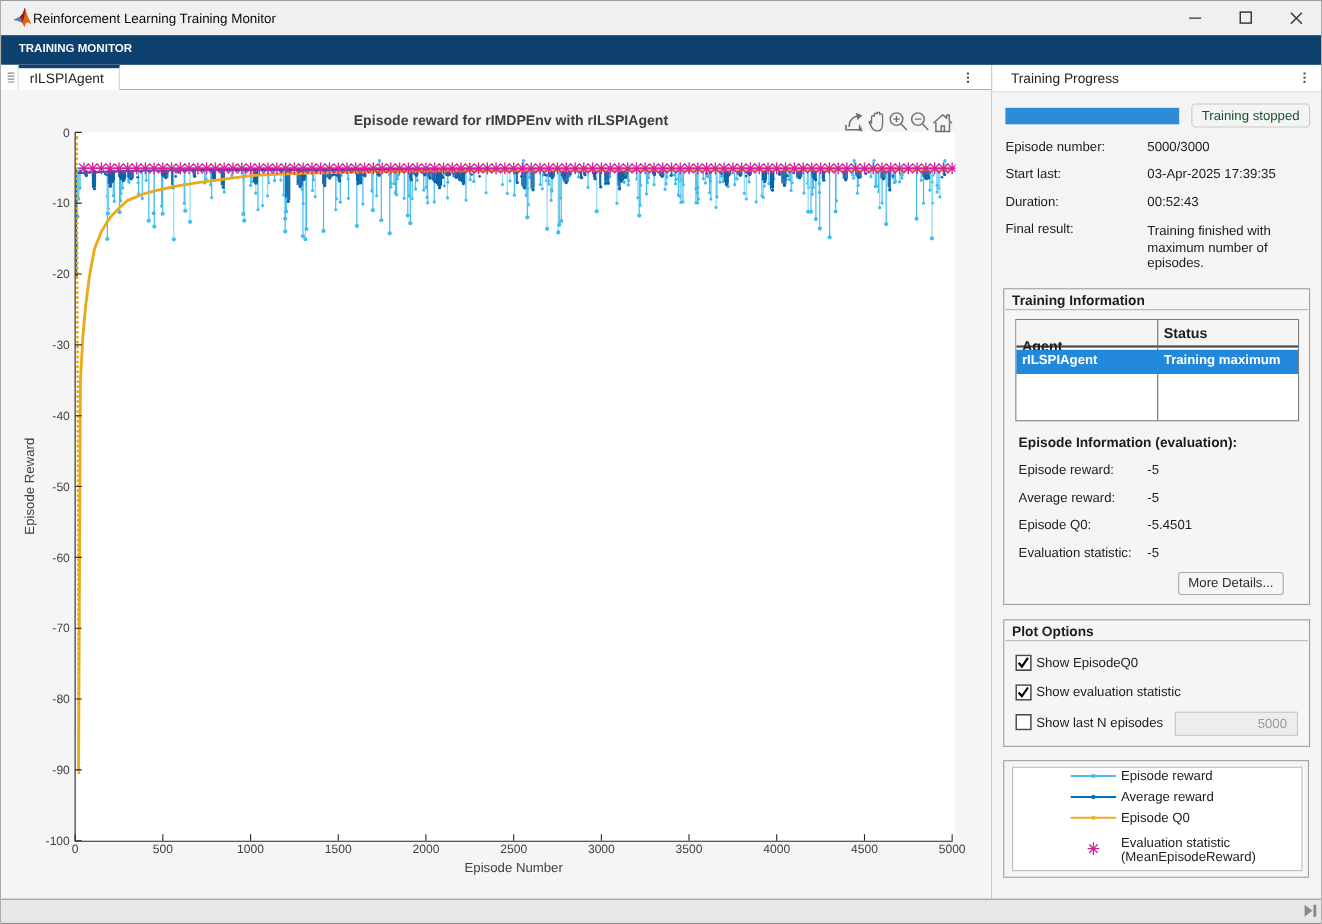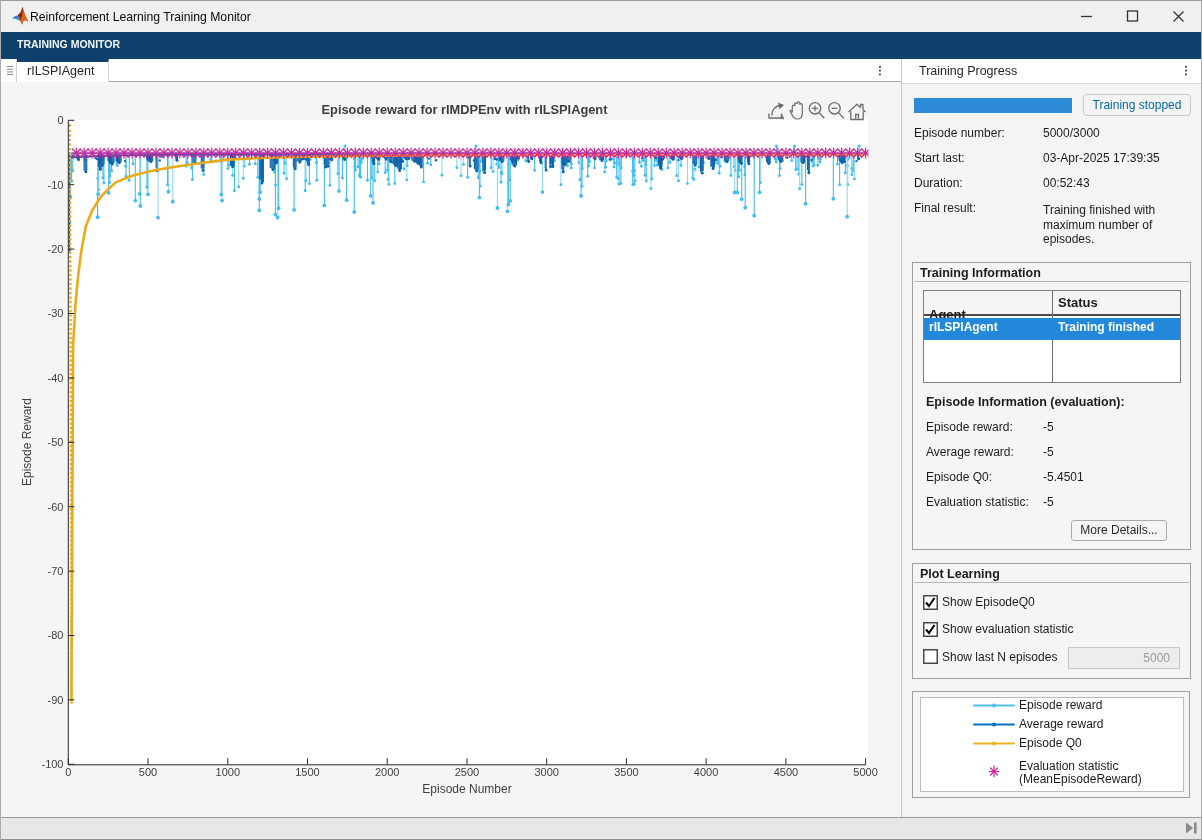--- a/index.html
+++ b/index.html
@@ -1221,54 +1221,54 @@
       <path d="M837.6 111.6l5.2 5.6"></path>
       <path d="M830.6 107.3h5.8"></path>
       <path d="M847.5 111l8.5-7.7 3.5 3.2v-3h2.5v5.2l2.5 2.3" stroke-linejoin="round"></path>
       <path d="M849.8 110.2v8.3h12.4v-8.3"></path>
       <path d="M854.7 118.3v-4.8h2.8v4.8"></path>
     </g>
   </svg>
 <div class="abs" style="left:900px;top:58px;width:1px;height:759px;background:#c8c8c8"></div>
 <div class="abs" style="left:901px;top:83px;width:301px;height:734px;background:#f4f4f4"></div>
 <div class="abs" style="left:913px;top:97px;width:158px;height:15px;background:#2e8bd8"></div>
-<div class="abs" style="left:1082px;top:93px;width:108px;height:22px;border:1px solid #c9c9c9;border-radius:4px;font-size:12px;color:#0369a1;text-align:center;line-height:20px">Training stopped</div>
+<div class="abs" style="left:1082px;top:93px;width:108px;height:22px;border:1px solid #c9c9c9;border-radius:4px;font-size:12px;color:#14532d;text-align:center;line-height:20px">Training stopped</div>
 <div class="lbl" style="left:913px;top:125px">Episode number:</div>
 <div class="lbl" style="left:1042px;top:125px">5000/3000</div>
 <div class="lbl" style="left:913px;top:150px">Start last:</div>
 <div class="lbl" style="left:1042px;top:150px">03-Apr-2025 17:39:35</div>
 <div class="lbl" style="left:913px;top:175px">Duration:</div>
 <div class="lbl" style="left:1042px;top:175px">00:52:43</div>
 <div class="lbl" style="left:913px;top:200px">Final result:</div>
 <div class="lbl" style="left:1042px;top:202px;width:150px;white-space:normal;line-height:14.5px">Training finished with maximum number of episodes.</div>
 <div class="box" style="left:911px;top:261px;width:279px;height:288px">
     <div class="sect">Training Information</div>
     <div class="sep" style="top:18px"></div>
   </div>
 <div class="abs" style="left:922px;top:289px;width:258px;height:93px;border:1px solid #7e7e7e;background:#fff">
     <div class="abs" style="left:0;top:0;width:256px;height:25px;background:#f5f5f5;border-bottom:2px solid #4a4a4a"></div>
     <div class="abs" style="left:128px;top:0;width:1px;height:91px;background:#6e6e6e"></div>
     <div class="lbl b" style="left:5px;top:16px;font-size:13px">Agent</div>
     <div class="lbl b" style="left:134px;top:4px;font-size:13px">Status</div>
     <div class="abs" style="left:0;top:27px;width:256px;height:22px;background:#2288DB"></div>
     <div class="lbl b" style="left:5px;top:29px;color:#fff">rILSPIAgent</div>
-    <div class="lbl b" style="left:134px;top:29px;color:#fff">Training finished</div>
+    <div class="lbl b" style="left:134px;top:29px;color:#fff">Training maximum</div>
   </div>
 <div class="lbl b" style="left:925px;top:394px;font-size:12.5px">Episode Information (evaluation):</div>
 <div class="lbl" style="left:925px;top:419px">Episode reward:</div>
 <div class="lbl" style="left:1042px;top:419px">-5</div>
 <div class="lbl" style="left:925px;top:444px">Average reward:</div>
 <div class="lbl" style="left:1042px;top:444px">-5</div>
 <div class="lbl" style="left:925px;top:469px">Episode Q0:</div>
 <div class="lbl" style="left:1042px;top:469px">-5.4501</div>
 <div class="lbl" style="left:925px;top:494px">Evaluation statistic:</div>
 <div class="lbl" style="left:1042px;top:494px">-5</div>
 <div class="abs" style="left:1070px;top:519px;width:96px;height:21px;border:1px solid #ababab;border-radius:3px;font-size:12px;color:#2b2b2b;text-align:center;line-height:19px;background:#f5f5f5">More Details...</div>
 <div class="box" style="left:911px;top:562px;width:279px;height:116px">
-    <div class="sect">Plot Learning</div>
+    <div class="sect">Plot Options</div>
     <div class="sep" style="top:18px"></div>
   </div>
 <svg class="abs" style="left:922px;top:594px" width="15" height="15" viewBox="0 0 15 15">
     <rect x="0.75" y="0.75" width="13.5" height="13.5" fill="#fff" stroke="#494949" stroke-width="1.5"></rect>
     <path d="M3 7.5l3 3.5 5.5-8" stroke="#000" stroke-width="2" fill="none"></path>
   </svg>
 <div class="lbl" style="left:941px;top:594px">Show EpisodeQ0</div>
 <svg class="abs" style="left:922px;top:621px" width="15" height="15" viewBox="0 0 15 15">
     <rect x="0.75" y="0.75" width="13.5" height="13.5" fill="#fff" stroke="#494949" stroke-width="1.5"></rect>
     <path d="M3 7.5l3 3.5 5.5-8" stroke="#000" stroke-width="2" fill="none"></path>

